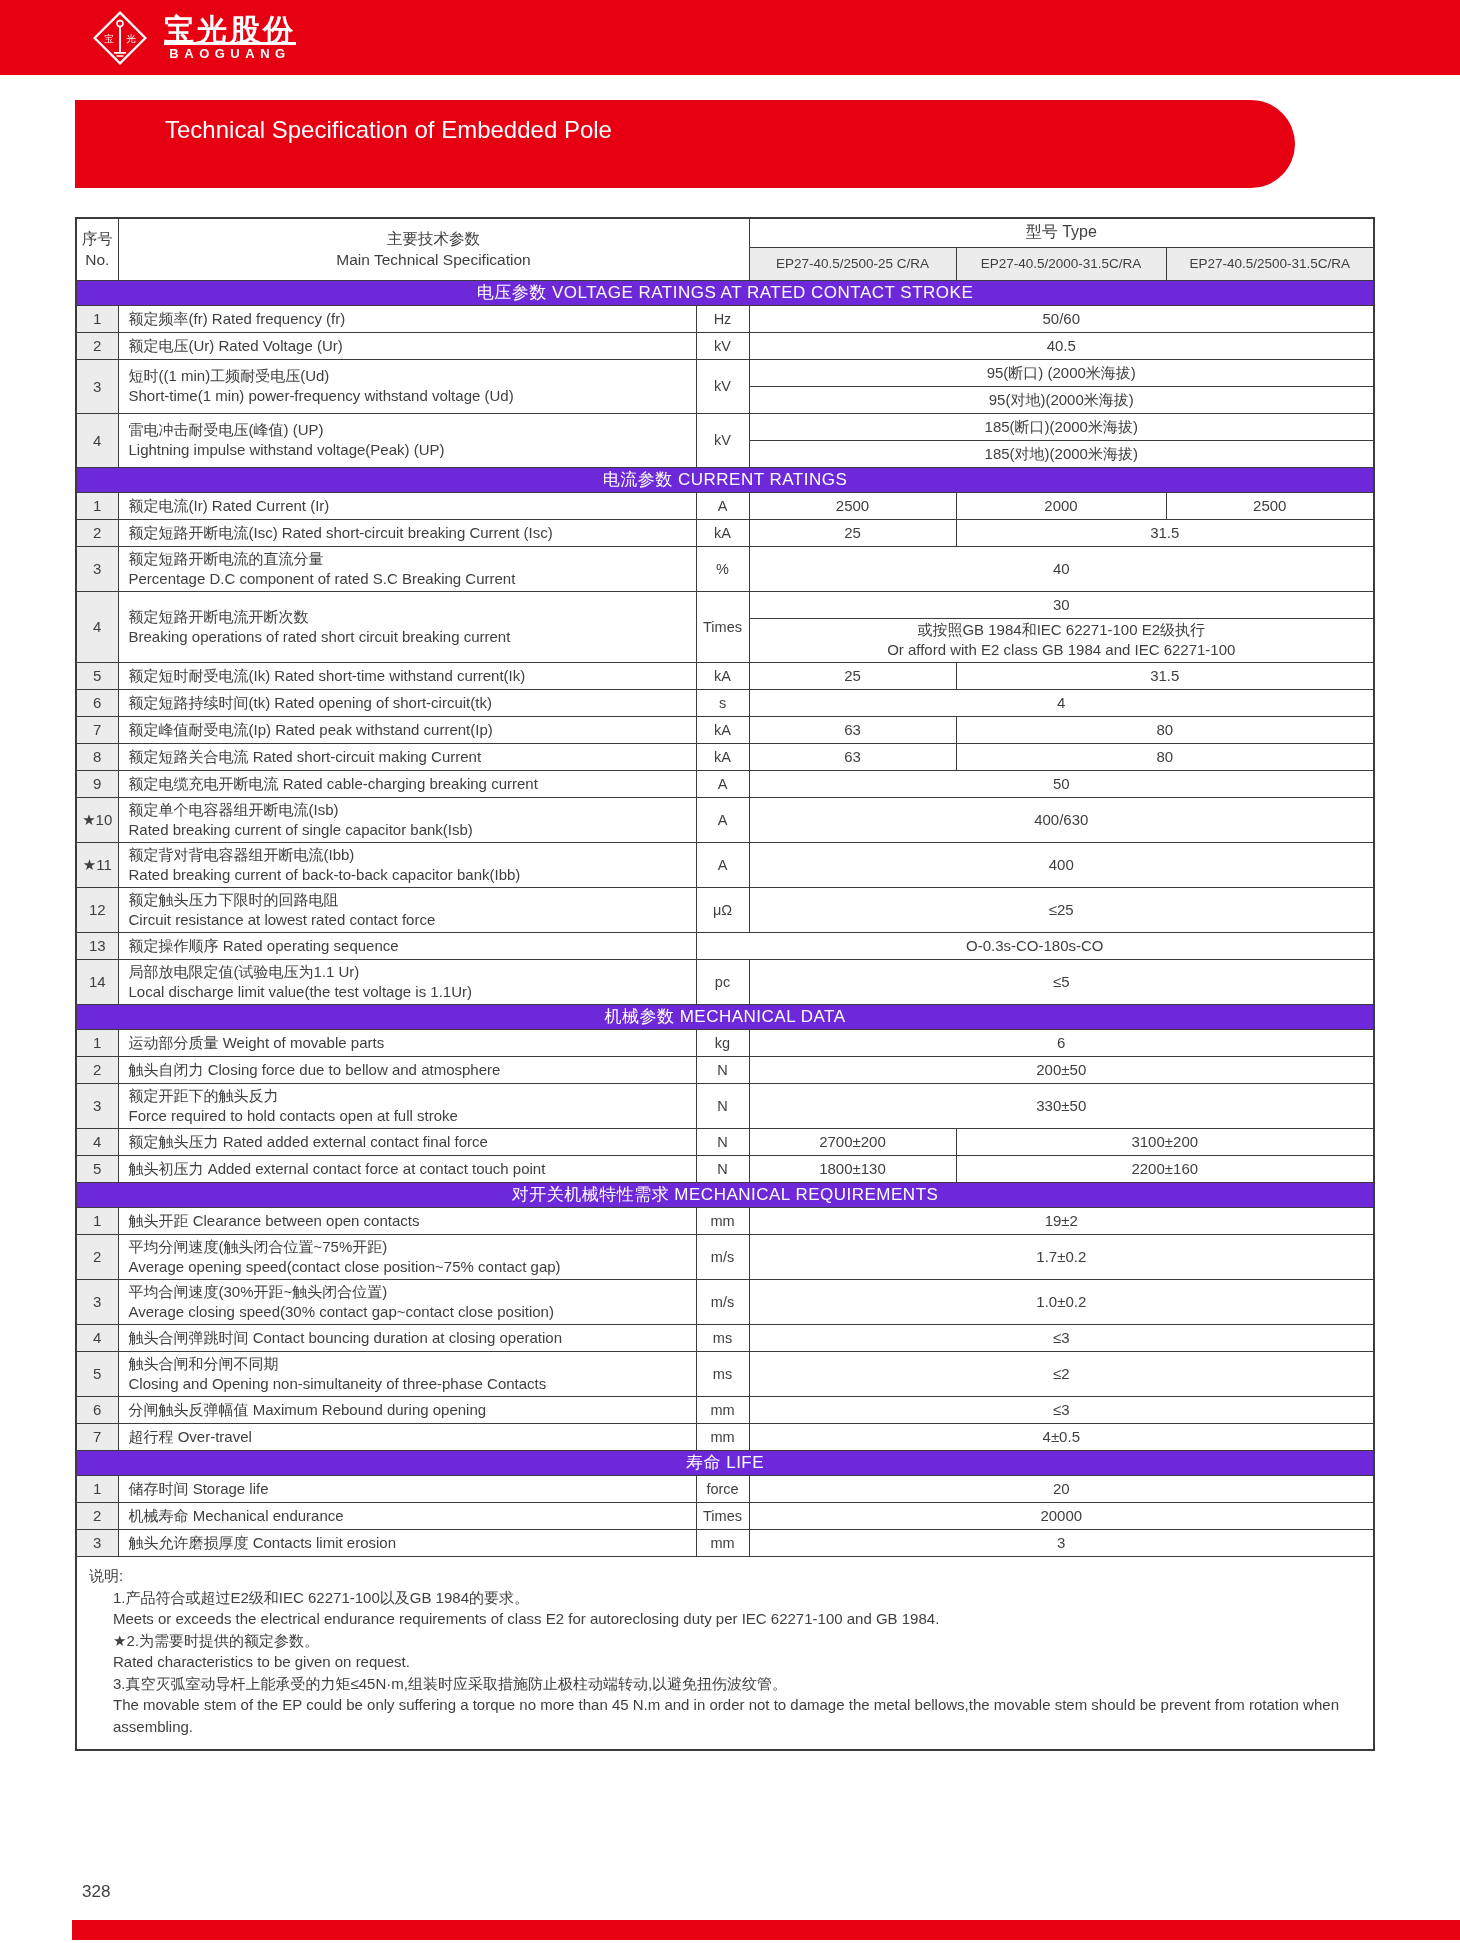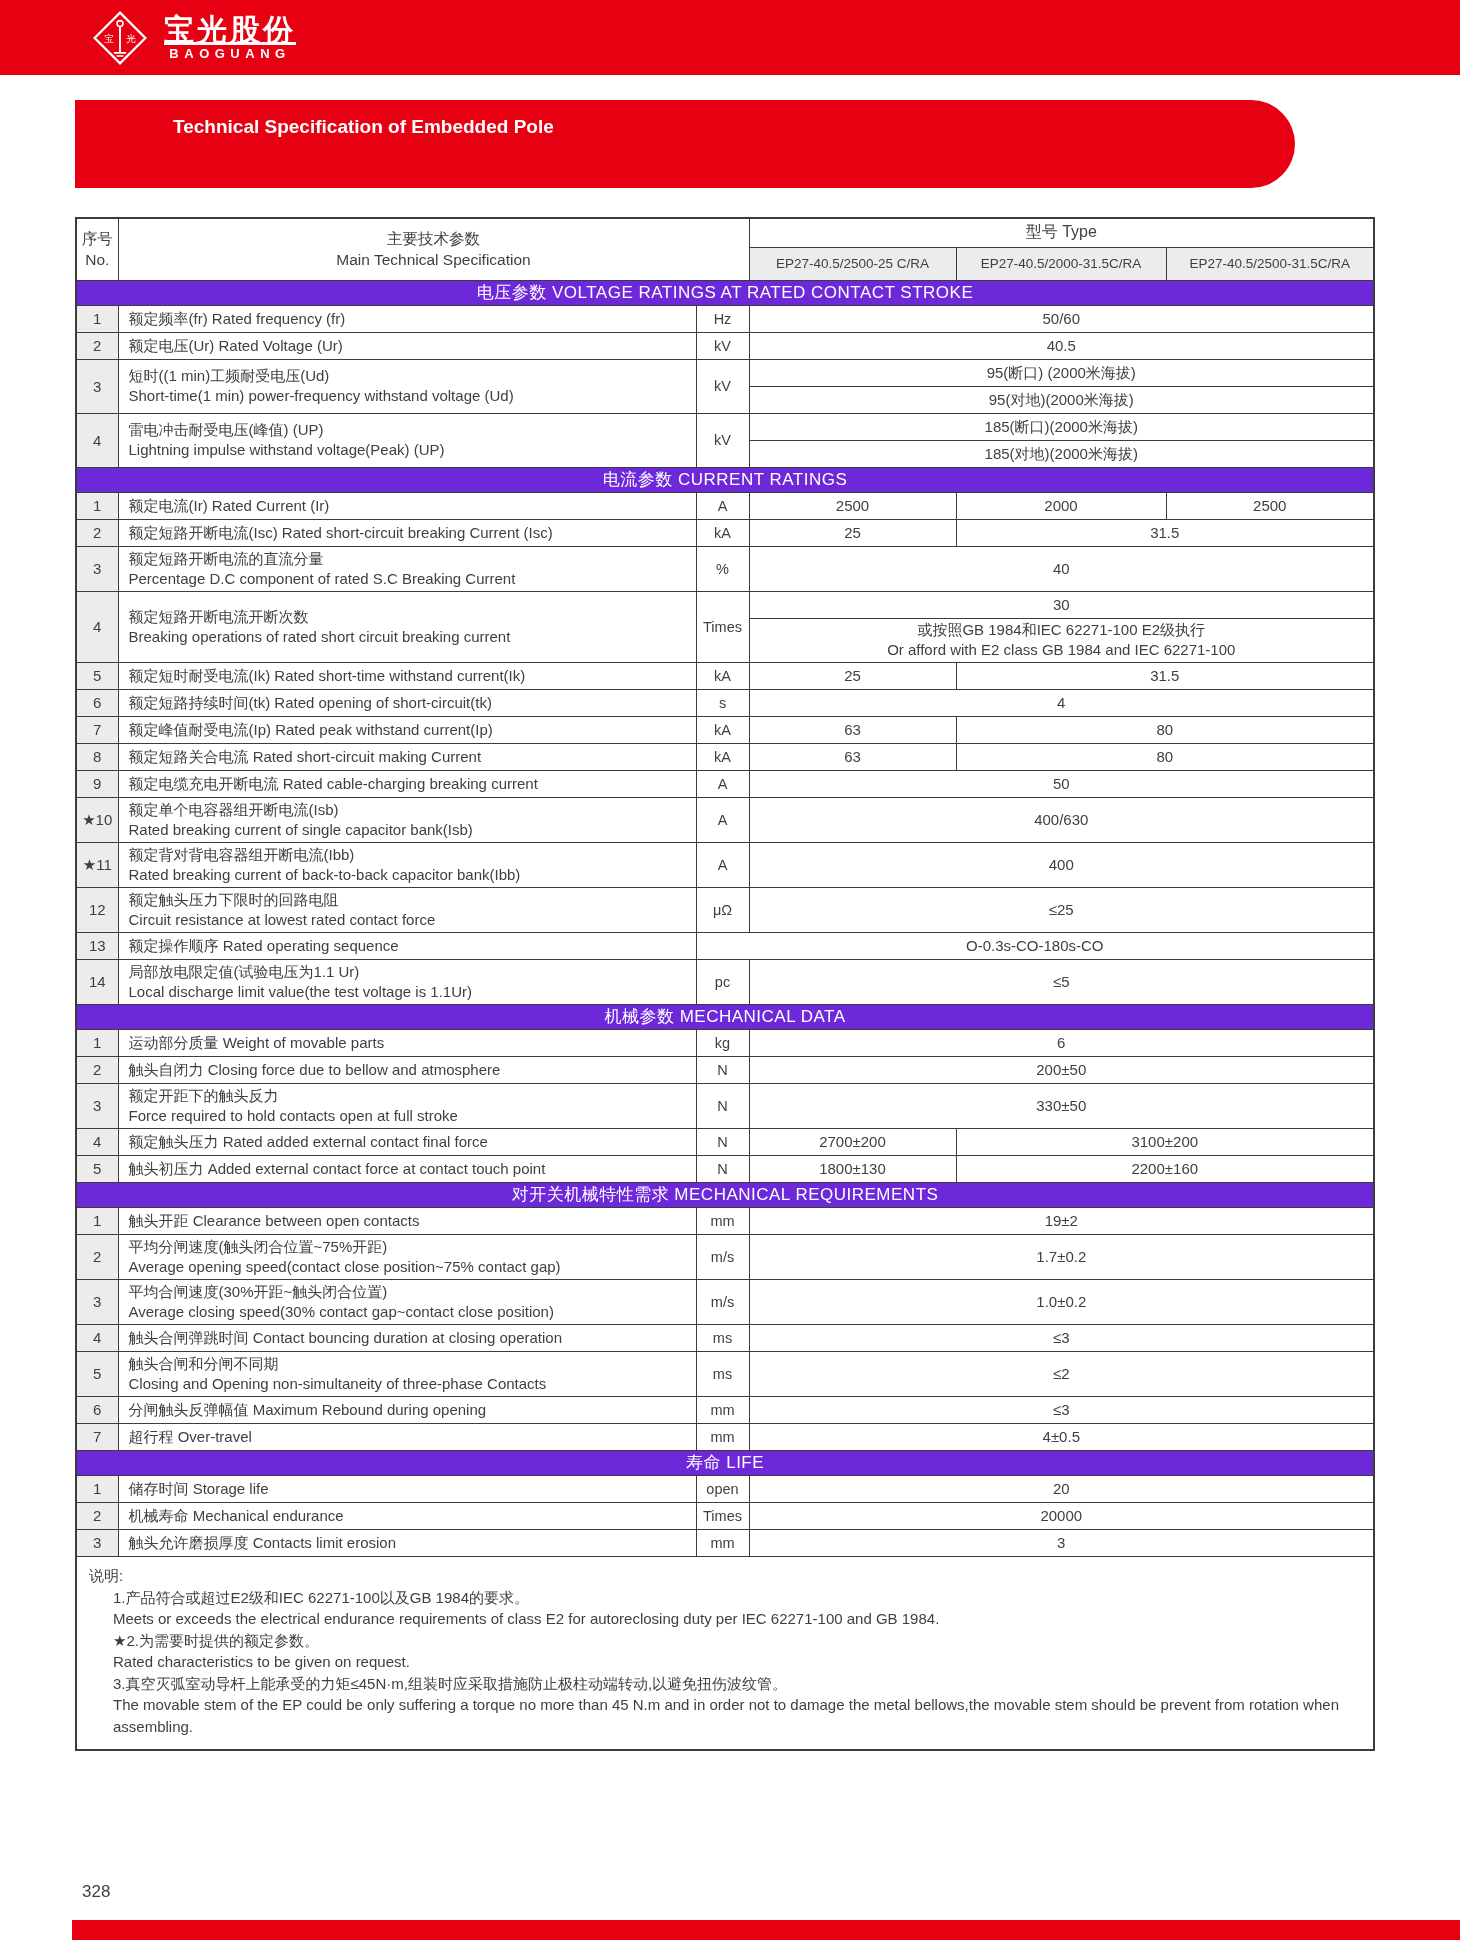--- a/index.html
+++ b/index.html
@@ -12,21 +12,21 @@
   .banner { height:75px; background:#e60012; display:flex; align-items:center; padding-left:92px; }
   .logo { width:56px; height:56px; margin-right:16px; flex:0 0 auto; }
   .brand-cn { color:#fff; font-size:30px; font-weight:bold; letter-spacing:3px; line-height:32px;text-decoration:underline; }
   .brand-en { color:#fff; font-size:13px; font-weight:bold; letter-spacing:5.5px; line-height:16px;text-align:center; }
   
   .titlebar {
     margin:25px 0 0 75px; width:1220px; height:88px; background:#e60012;
     border-radius:0 44px 44px 0; display:flex; align-items:baseline; padding:16px 0 0 70px; color:#fff;
   }
   .title-cn { font-size:42px; font-weight:bold; letter-spacing:1px; line-height:60px; }
-  .title-en { font-size:19px; font-weight:bold; margin-left:28px; }
+  .title-en { font-size:24px; font-weight:normal; margin-left:20px; }
   
   table.spec { margin:29px 0 0 75px; width:1298px; border-collapse:collapse; table-layout:fixed; border:2px solid #3c3c3c; }
   td { border:1px solid #3c3c3c; font-size:15px; vertical-align:middle; overflow:hidden; }
   tr.rh1 { height:27px; } tr.rh2 { height:44px; }
   tr.h1 { height:29px; } tr.h2 { height:33px; }
   td.h-no, td.h-spec { background:#fff; text-align:center; }
   td.h-no div, td.h-spec div { line-height:21px; font-size:15.5px; }
   td.h-type { text-align:center; font-size:16px; background:#fff; }
   td.h-model { background:#ececec; text-align:center; font-size:13.5px; }
   td.secbar { background:#6d28d9; color:#fff; text-align:center; font-size:17px; height:25px; letter-spacing:.5px; }
@@ -387,21 +387,21 @@
         <td class="val" colspan="3">4±0.5</td>
       </tr>
       <tr>
         <td class="secbar" colspan="6">寿命  LIFE</td>
       </tr>
       <tr class="rh1">
         <td class="no" rowspan="1">1</td>
         <td class="name" rowspan="1">
           <div class="l">储存时间 Storage life</div>
         </td>
-        <td class="unit" rowspan="1">open</td>
+        <td class="unit" rowspan="1">force</td>
         <td class="val" colspan="3">20</td>
       </tr>
       <tr class="rh1">
         <td class="no" rowspan="1">2</td>
         <td class="name" rowspan="1">
           <div class="l">机械寿命 Mechanical endurance</div>
         </td>
         <td class="unit" rowspan="1">Times</td>
         <td class="val" colspan="3">20000</td>
       </tr>

